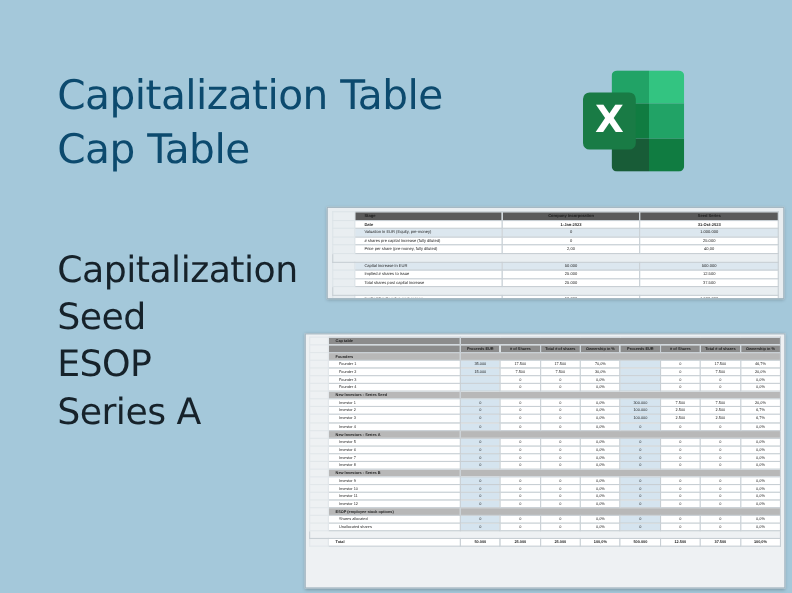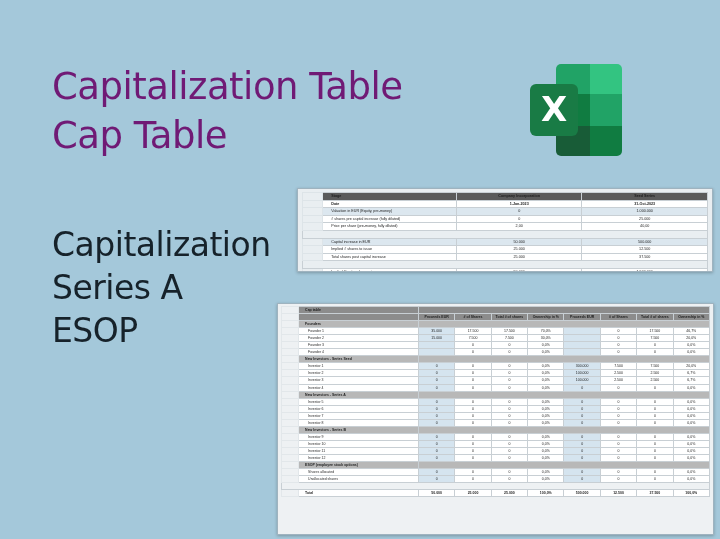--- a/index.html
+++ b/index.html
@@ -7,21 +7,21 @@
     width:720px;height:539px;overflow:hidden;
     background:#a4c8da;
     font-family:"Liberation Sans",sans-serif;
     position:relative;
   }
   #stage{position:absolute;inset:0;}
 
   
   .headline{
     position:absolute;left:52px;top:62px;
-    color:#701a75;
+    color:#0c4a6e;
     font-family:"DejaVu Sans",sans-serif;
     font-size:37px;line-height:49px;font-weight:400;
     letter-spacing:-0.5px;
   }
   .headline div{white-space:nowrap;}
 
   .stagelist{
     position:absolute;left:52px;top:223px;
     color:#16222a;
     font-family:"DejaVu Sans",sans-serif;
@@ -99,22 +99,23 @@
 
 <div id="stage">
 
   <div class="headline">
     <div>Capitalization Table</div>
     <div>Cap Table</div>
   </div>
 
   <div class="stagelist">
     <div>Capitalization</div>
+    <div>Seed</div>
+    <div>ESOP</div>
     <div>Series A</div>
-    <div>ESOP</div>
   </div>
 
   <div class="xl-logo">
     <div class="xl-sheet">
       <div class="xl-q" style="left:0;top:0;width:34px;height:30px;background:#21a366;"></div>
       <div class="xl-q" style="left:34px;top:0;width:32px;height:30px;background:#33c481;"></div>
       <div class="xl-q" style="left:0;top:30px;width:34px;height:32px;background:#107c41;"></div>
       <div class="xl-q" style="left:34px;top:30px;width:32px;height:32px;background:#21a366;"></div>
       <div class="xl-q" style="left:0;top:62px;width:34px;height:30px;background:#185c37;"></div>
       <div class="xl-q" style="left:34px;top:62px;width:32px;height:30px;background:#107c41;"></div>

